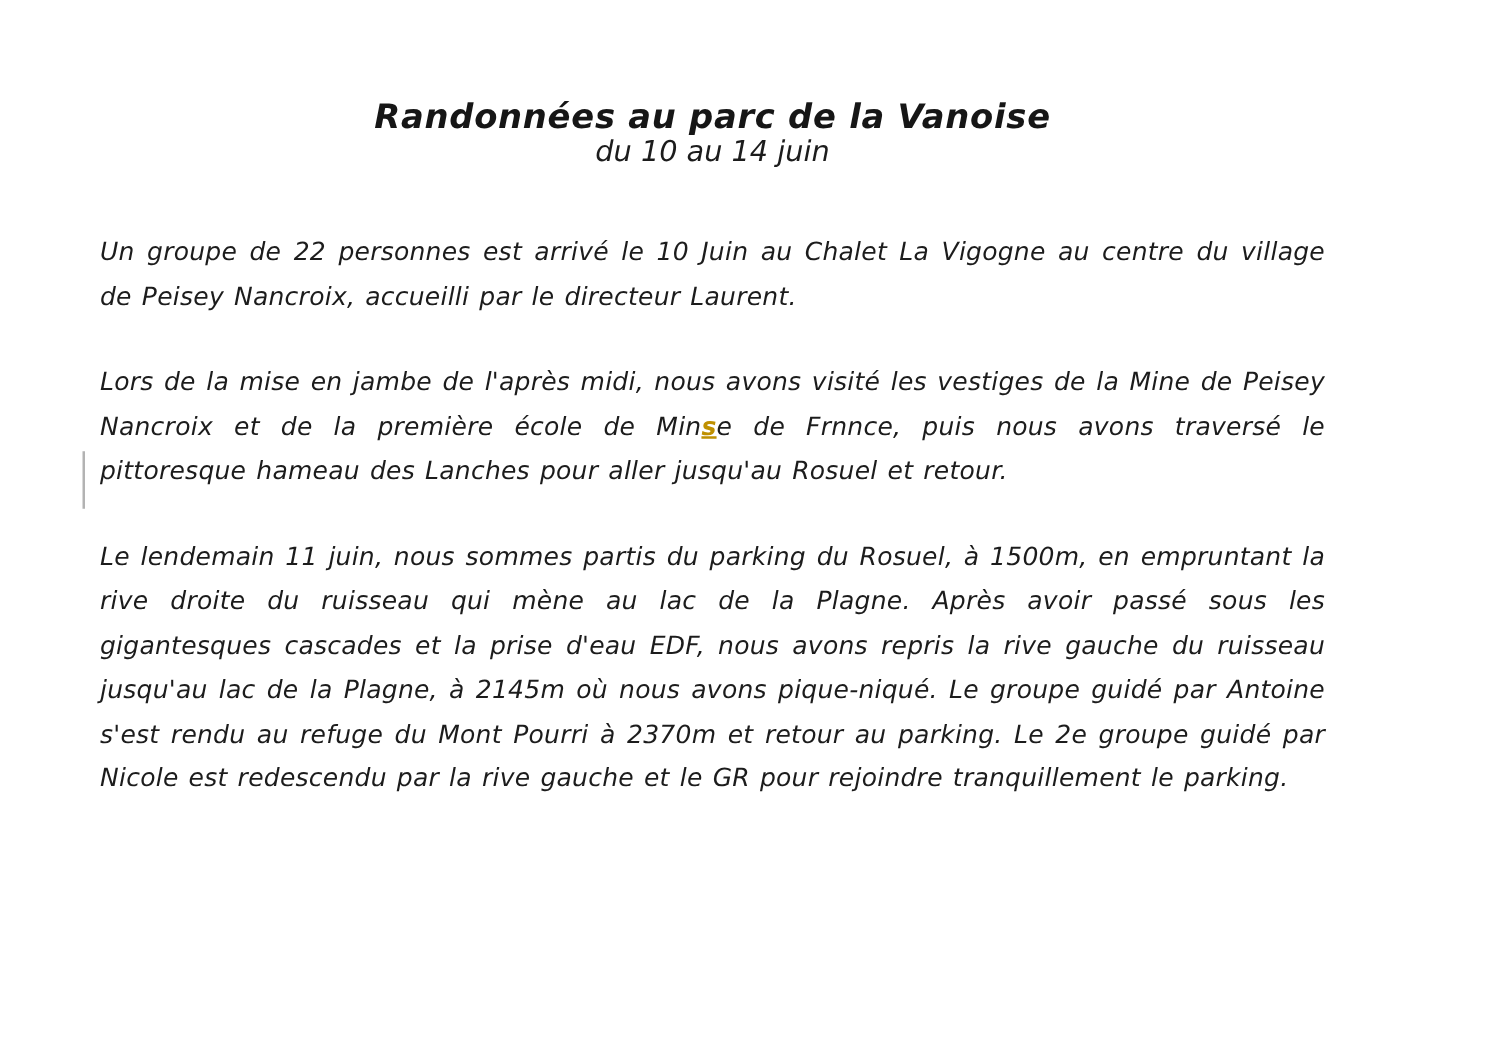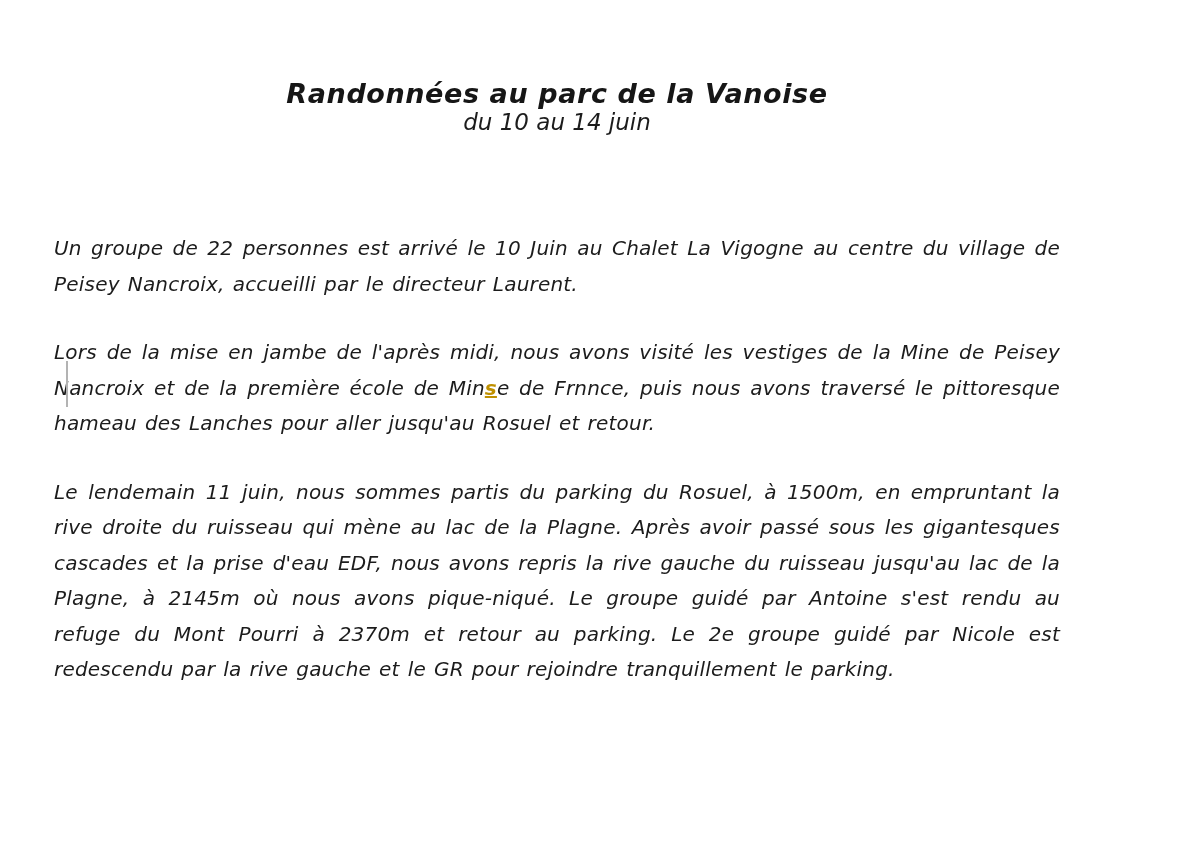--- a/index.html
+++ b/index.html
@@ -8,39 +8,39 @@
     height: 848px;
     background: #ffffff;
     overflow: hidden;
     font-family: "DejaVu Sans", sans-serif;
   }
   .page {
     position: relative;
     width: 1140px;
     height: 848px;
     background: #ffffff;
-    padding: 78px 80px 0 54px;
+    padding: 78px 80px 0 80px;
     color: #1c1c1c;
     font-style: italic; 
   }
   .doc-title {
     text-align: center;
     font-size: 27px;
     font-weight: 700;
     letter-spacing: 0.6px;
     color: #161616;
   }
   .doc-subtitle {
     text-align: center;
     font-size: 23px;
     font-weight: 400;
     color: #1c1c1c;
   }
   .doc-body {
-    margin-top: 96px;
+    margin-top: 49px;
   }
   .doc-body p {
     font-size: 20px;
     line-height: 35.5px;
     text-align: justify;
     letter-spacing: 0.2px;
     word-spacing: 1.5px;
     margin-bottom: 33px;
     color: #1c1c1c;
   }

